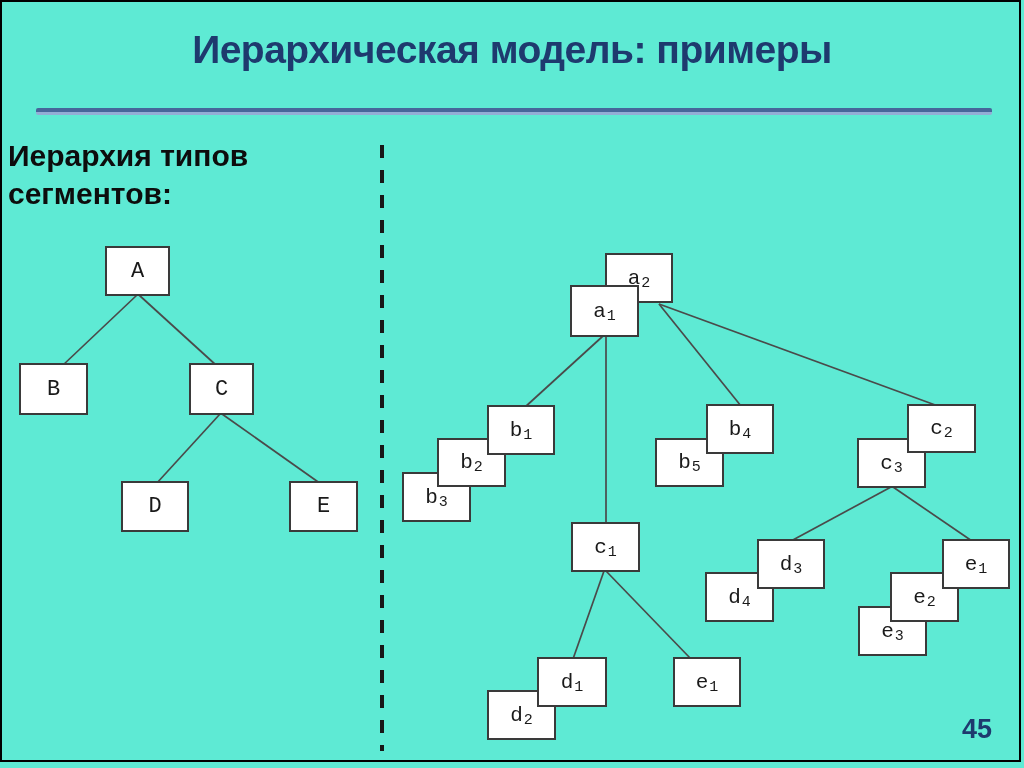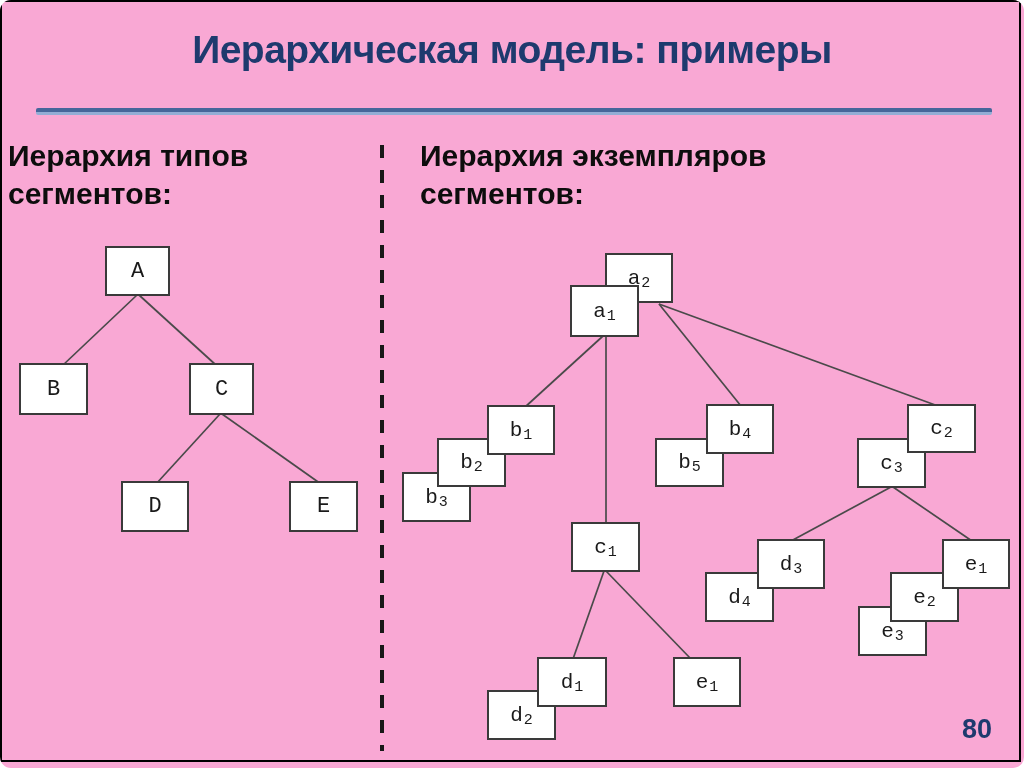--- a/index.html
+++ b/index.html
@@ -1,18 +1,18 @@
 <!DOCTYPE html>
 <html><head>
 <meta charset="utf-8">
 <style>
   html,body{margin:0;padding:0;background:#fff;}
   .slide{
-    position:relative;width:1024px;height:768px;background:#f9a8d4;
-    overflow:hidden;font-family:"Liberation Sans",sans-serif;border-radius:11px;
+    position:relative;width:1024px;height:768px;background:#5eead4;
+    overflow:hidden;font-family:"Liberation Sans",sans-serif;
   }
   .frame{
     position:absolute;left:0;top:0;width:1021px;height:762px;
     border:2px solid #000;box-sizing:border-box;pointer-events:none;z-index:40;
   }
   .title{
     position:absolute;left:0;top:28px;width:100%;text-align:center;
     font-size:39px;font-weight:600;letter-spacing:-0.5px;color:#1e3a6e;margin:0;
   }
   .rule{
@@ -47,21 +47,20 @@
 </head>
 <body>
 
 <div class="slide">
   <div class="frame"></div>
 
   <h1 class="title">Иерархическая модель: примеры</h1>
   <div class="rule"></div>
 
   <div class="panel-heading left">Иерархия типов сегментов:</div>
-  <div class="panel-heading right">Иерархия экземпляров сегментов:</div>
 
   <div class="divider"></div>
 
   <svg id="edges" width="1024" height="768">
       <line x1="137" y1="295" x2="62" y2="366" stroke="#4a4a4a" stroke-width="1.7"></line>
       <line x1="139" y1="295" x2="217" y2="366" stroke="#4a4a4a" stroke-width="1.7"></line>
       <line x1="220" y1="414" x2="156" y2="484" stroke="#4a4a4a" stroke-width="1.7"></line>
       <line x1="222" y1="414" x2="321" y2="484" stroke="#4a4a4a" stroke-width="1.7"></line>
       <line x1="603" y1="336" x2="524" y2="408" stroke="#4a4a4a" stroke-width="1.7"></line>
       <line x1="606" y1="336" x2="606" y2="524" stroke="#4a4a4a" stroke-width="1.7"></line>
@@ -155,14 +154,14 @@
       <div class="node" style="left: 487px; top: 690px; width: 69px; height: 50px; z-index: 11; border-color: rgb(58, 58, 58);">
         <span class="base">d</span>
         <span class="sub">2</span>
       </div>
       <div class="node" style="left: 673px; top: 657px; width: 68px; height: 50px; z-index: 11; border-color: rgb(58, 58, 58);">
         <span class="base">e</span>
         <span class="sub">1</span>
       </div>
     </div>
 
-  <div class="page-number">80</div>
+  <div class="page-number">45</div>
 </div>
 
 </body></html>

